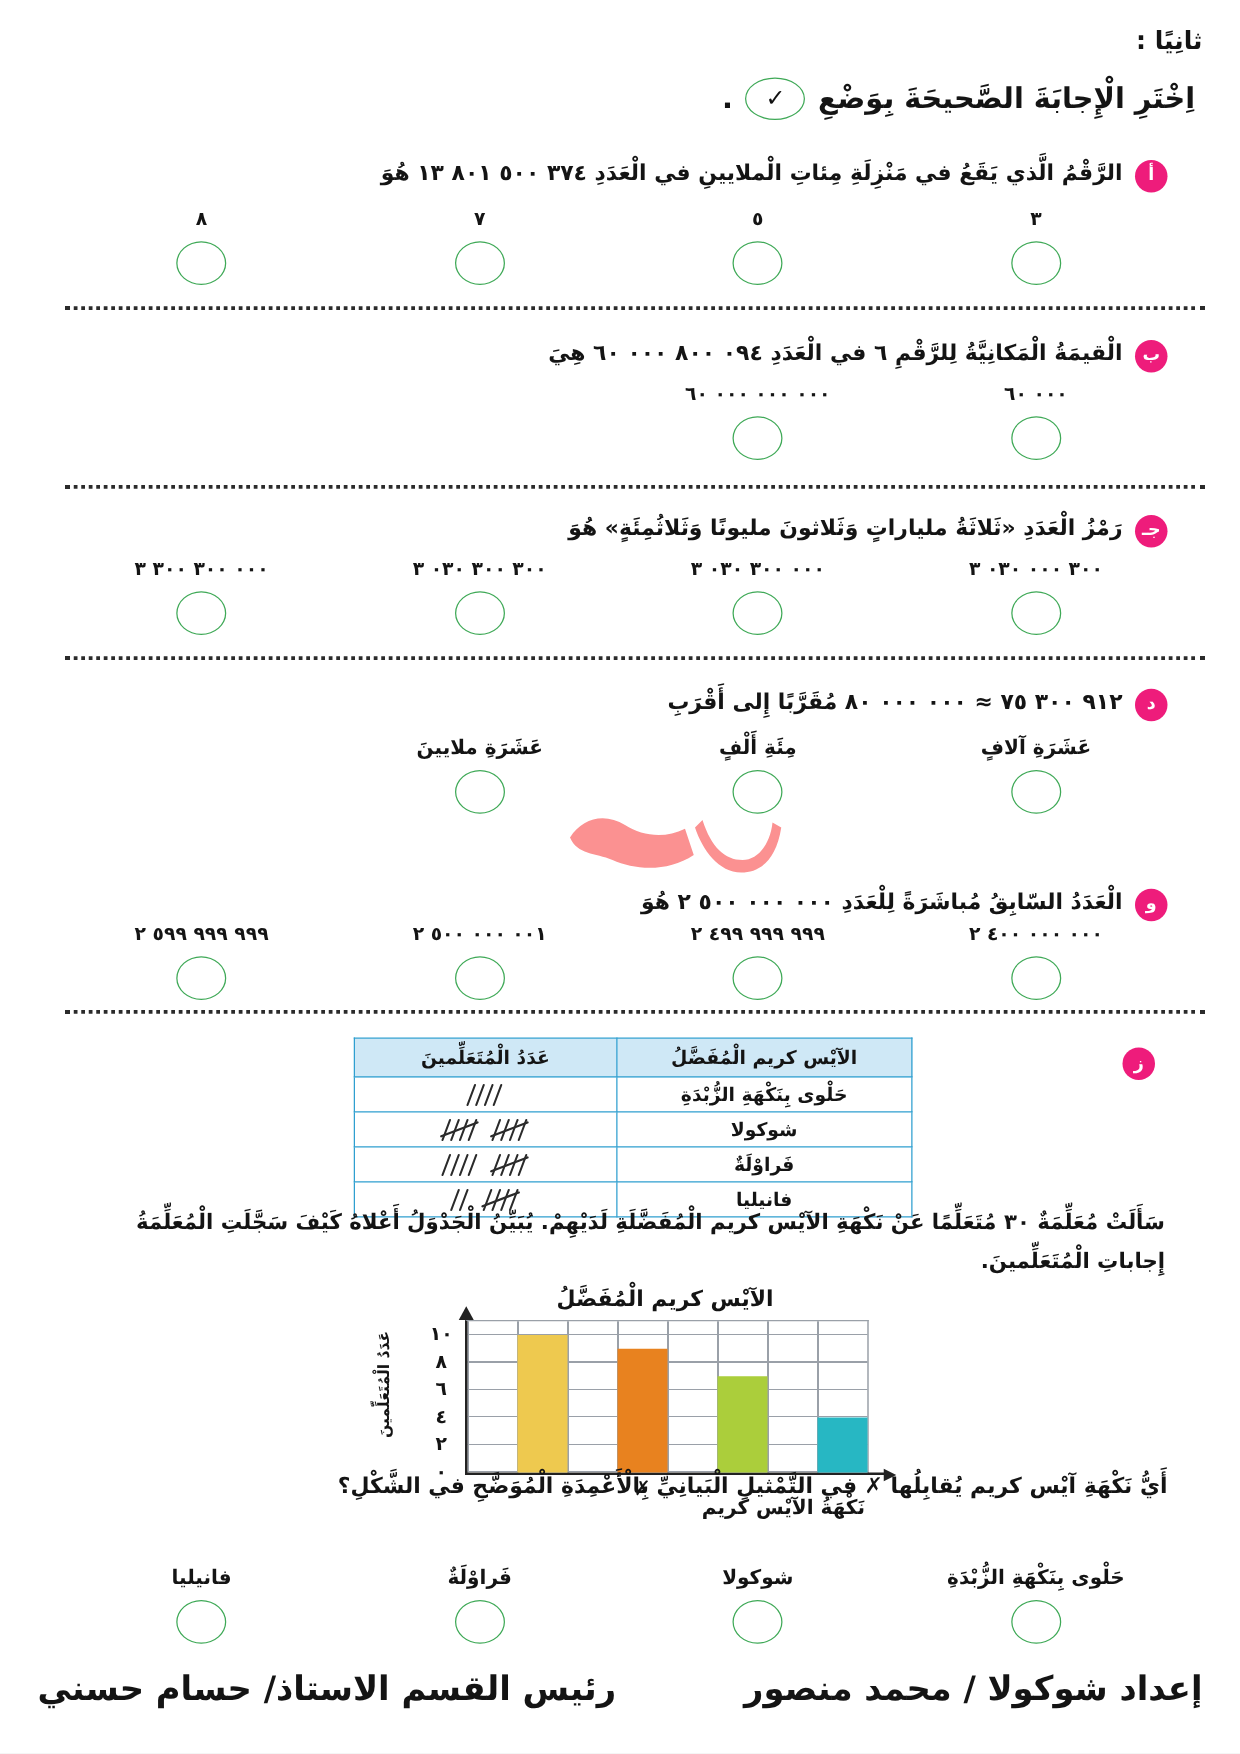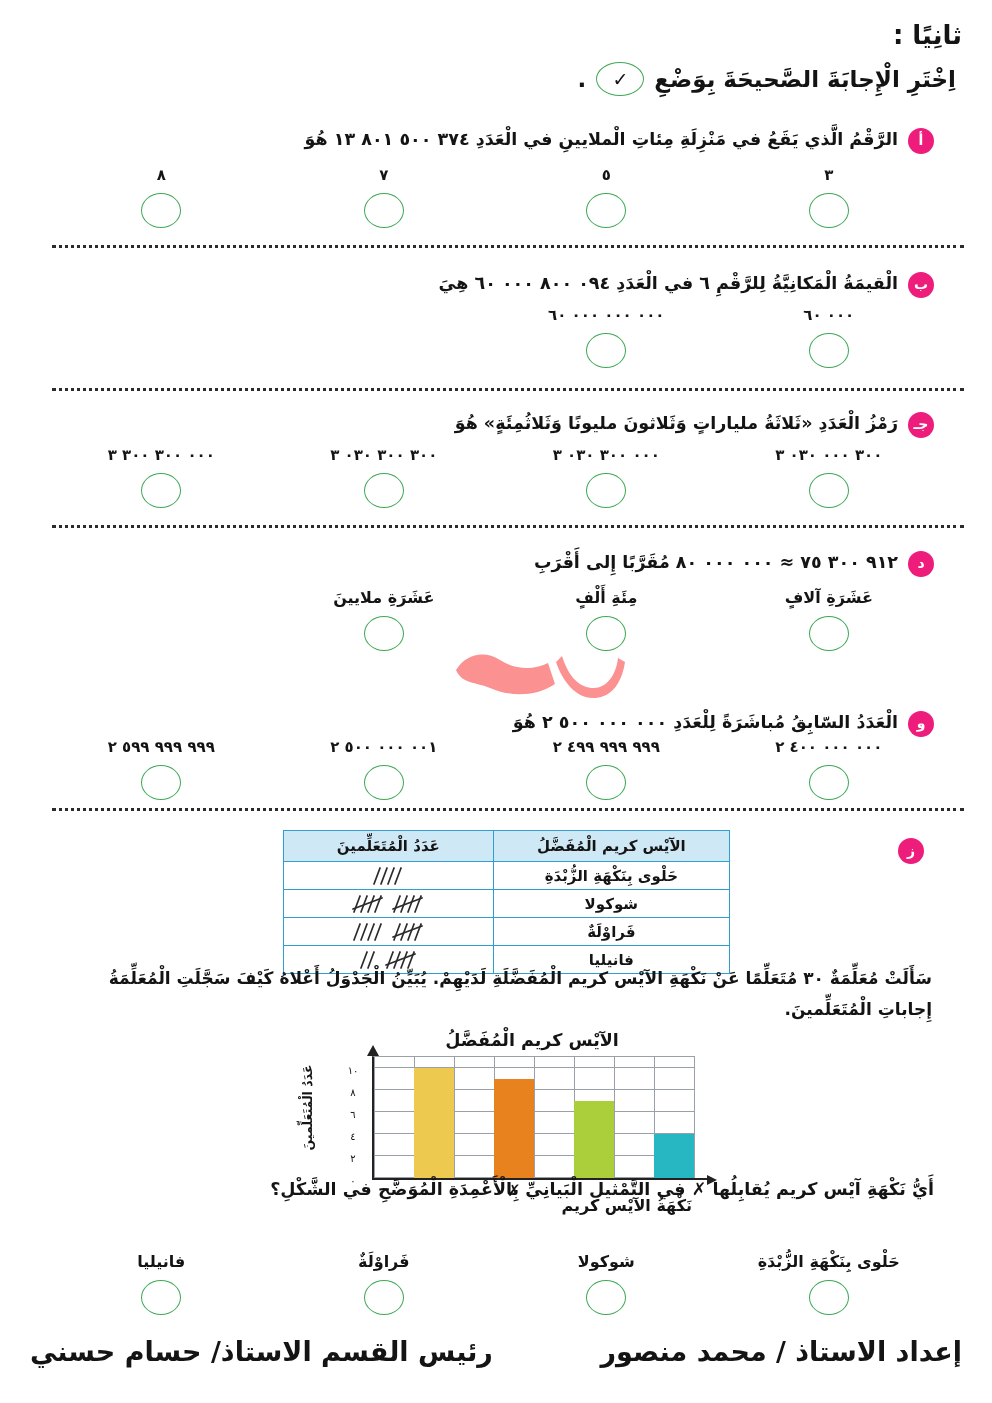--- a/index.html
+++ b/index.html
@@ -1,20 +1,20 @@
 <!DOCTYPE html>
 <html lang="ar" dir="rtl"><head>
 <meta charset="utf-8">
 <style>
   html,body{margin:0;padding:0;background:#e8e8e8;}
   .page{position:relative;width:992px;height:1403px;margin:0 auto;background:#ffffff;
         font-family:"DejaVu Sans",sans-serif;direction:rtl;overflow:hidden;color:#141414;}
   .abs{position:absolute;}
   
-  .section-label{top:20px;right:30px;font-size:26px;font-weight:700;}
+  .section-label{top:20px;right:30px;font-size:20px;font-weight:700;}
   .instruction{top:62px;right:36px;font-size:23px;font-weight:700;display:flex;align-items:center;gap:10px;}
   .chk-oval{display:inline-flex;align-items:center;justify-content:center;width:46px;height:32px;
             border:1.6px solid #3fa957;border-radius:50%;font-size:19px;font-weight:700;color:#111;}
   
   .qline{display:flex;align-items:flex-start;gap:10px;right:58px;left:40px;font-size:17.5px;font-weight:700;line-height:1.55;}
   .badge{flex:0 0 auto;width:26px;height:26px;border-radius:50%;background:#ee1c7b;color:#fff;
          font-size:14px;font-weight:700;display:flex;align-items:center;justify-content:center;margin-top:2px;}
   
   .opts{left:50px;right:52px;display:grid;grid-template-columns:repeat(4,1fr);}
   .opt{display:flex;flex-direction:column;align-items:center;gap:9px;}
@@ -35,21 +35,21 @@
   .plot{left:372px;top:1056px;width:320px;height:121px;border-left:2px solid #222;border-bottom:2px solid #222;
         border-top:1px solid #9aa0a8;border-right:1px solid #9aa0a8;
         background-image:repeating-linear-gradient(to right,#9aa0a8 0 1px,transparent 1px 40px),
                          repeating-linear-gradient(to top,#9aa0a8 0 1px,transparent 1px 22px);}
   .bar{position:absolute;bottom:0;width:40px;}
   .y-arrow{position:absolute;top:-12px;left:-7.5px;width:0;height:0;border-left:6px solid transparent;
            border-right:6px solid transparent;border-bottom:11px solid #222;}
   .x-ext{position:absolute;bottom:-2px;left:100%;width:16px;height:2px;background:#222;}
   .x-arrow{position:absolute;bottom:-6.5px;left:calc(100% + 13px);width:0;height:0;border-top:5.5px solid transparent;
            border-bottom:5.5px solid transparent;border-right:none;border-left:10px solid #222;}
-  .y-tick{position:absolute;left:-36px;width:30px;text-align:center;font-size:10px;font-weight:400;}
+  .y-tick{position:absolute;left:-36px;width:30px;text-align:center;font-size:15px;font-weight:700;}
   .x-marker{position:absolute;top:calc(100% + 3px);width:40px;text-align:center;font-size:16px;font-weight:900;}
   .y-axis-label{left:232px;top:1100px;width:150px;text-align:center;font-size:12.5px;font-weight:700;
                 transform:rotate(-90deg);}
   .x-axis-label{left:372px;top:1196px;width:320px;font-size:16px;font-weight:700;}
   
   .footer{top:1336px;left:0;right:0;display:flex;justify-content:space-between;padding:0 30px;
           font-size:27px;font-weight:800;}
   .watermark{z-index:1;}
 </style>
 </head>
@@ -285,17 +285,17 @@
         <span class="opt-label">فَراوْلَةٌ</span>
         <span class="ans-circle"></span>
       </div>
     <div class="opt">
         <span class="opt-label">فانيليا</span>
         <span class="ans-circle"></span>
       </div>
   </div>
 
   <div class="abs footer">
-    <span>إعداد الاستاذ / محمد منصور</span>
+    <span>إعداد شوكولا / محمد منصور</span>
     <span>رئيس القسم الاستاذ/ حسام حسني</span>
   </div>
 
 </div>
 
 </body></html>

